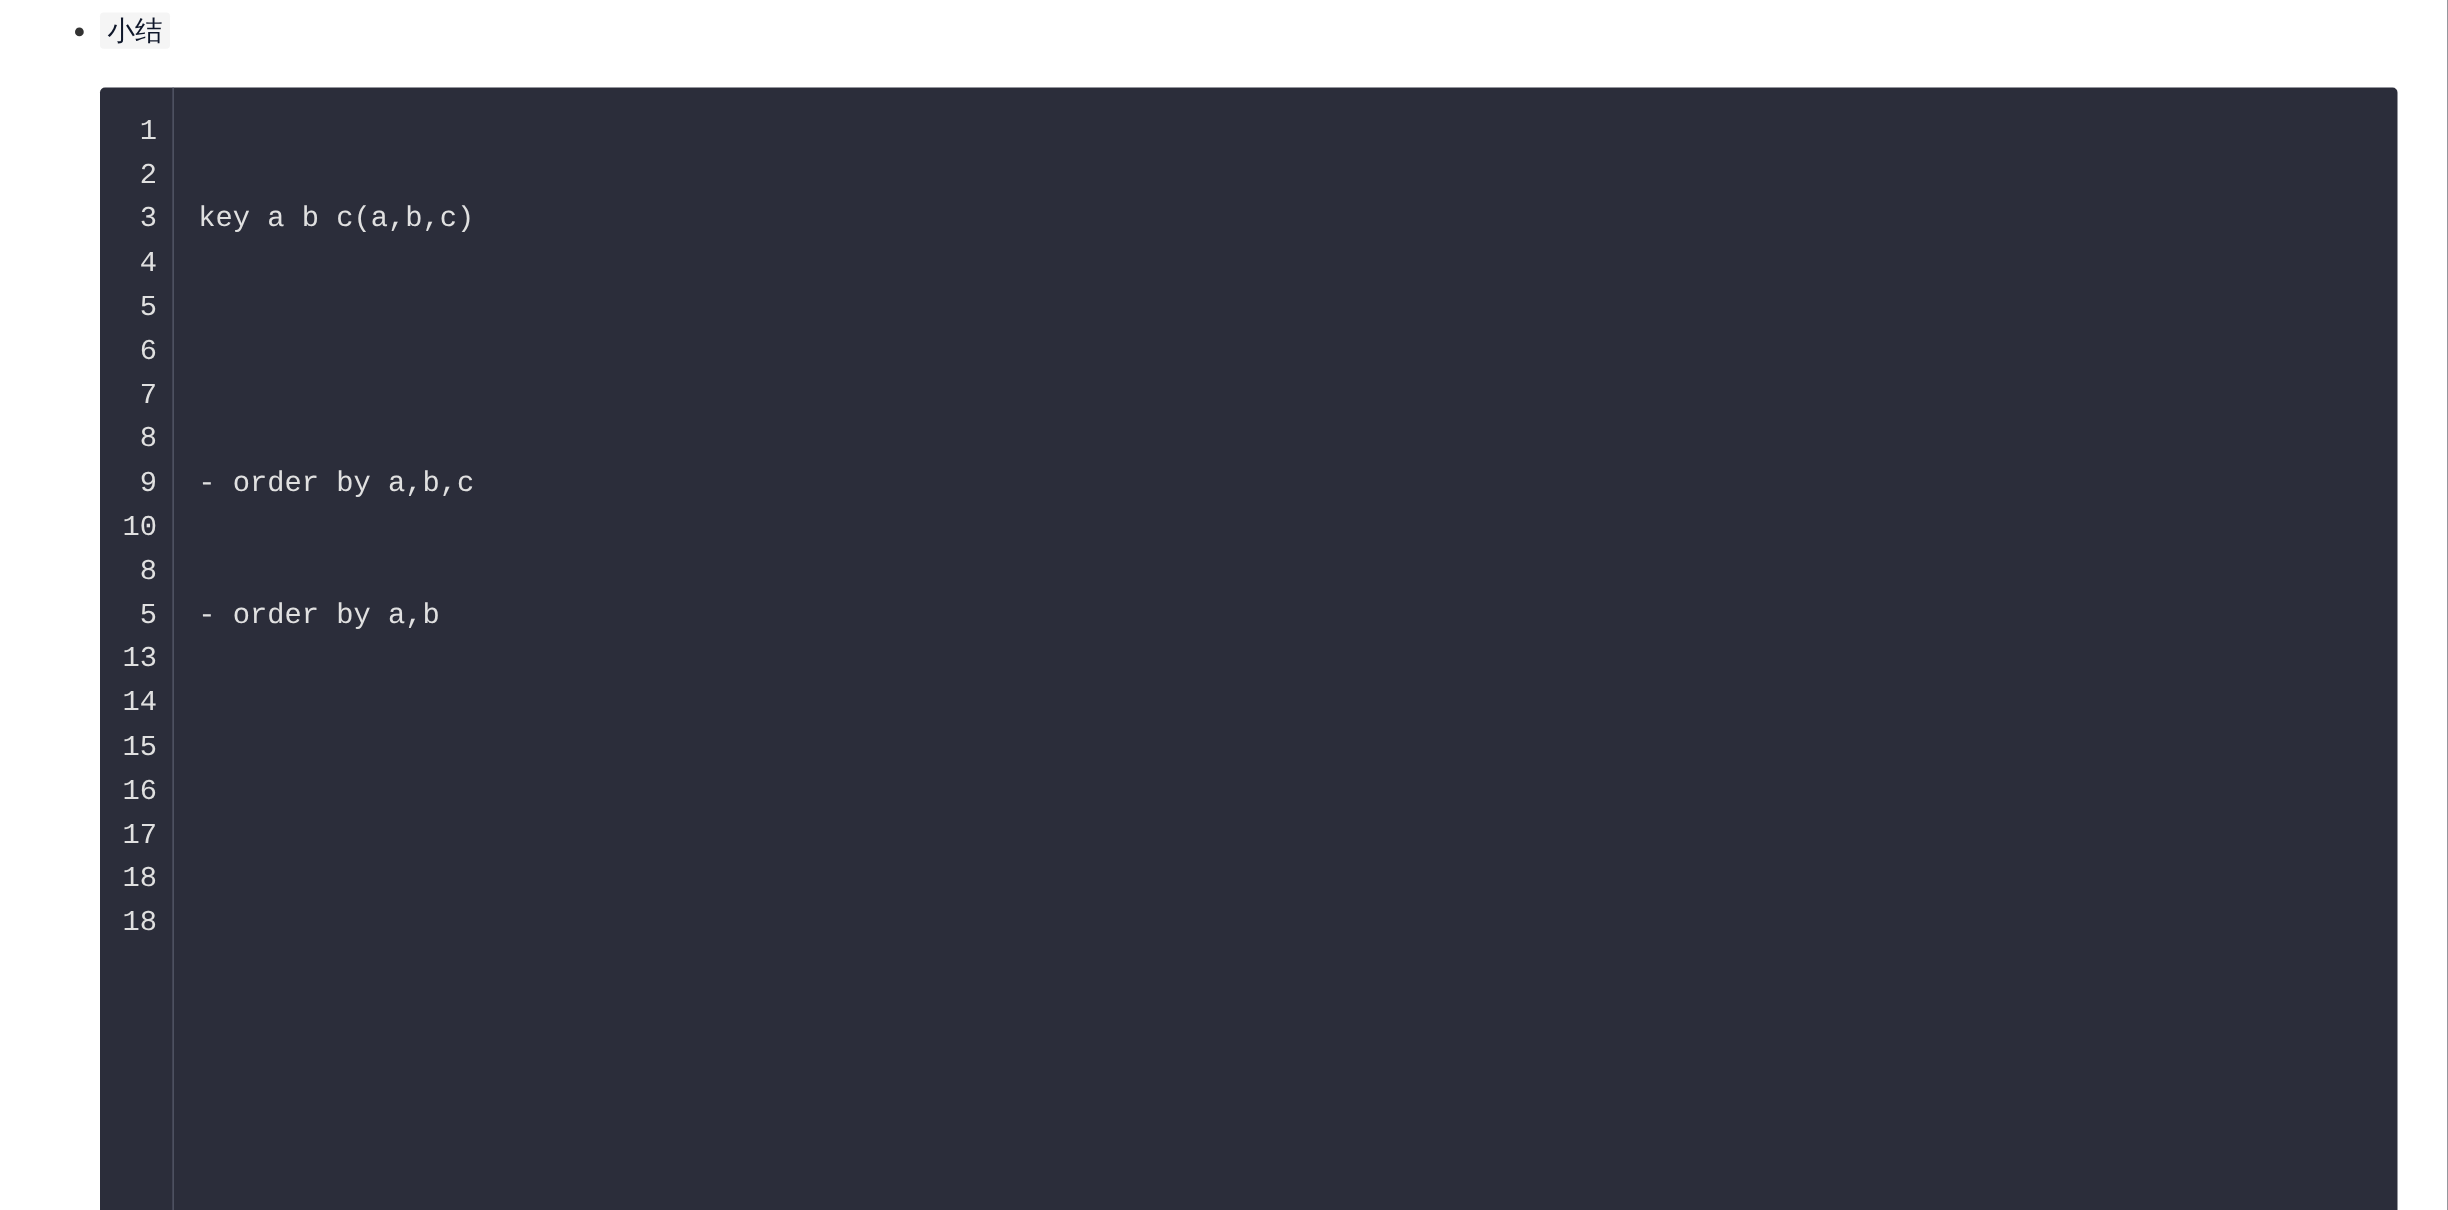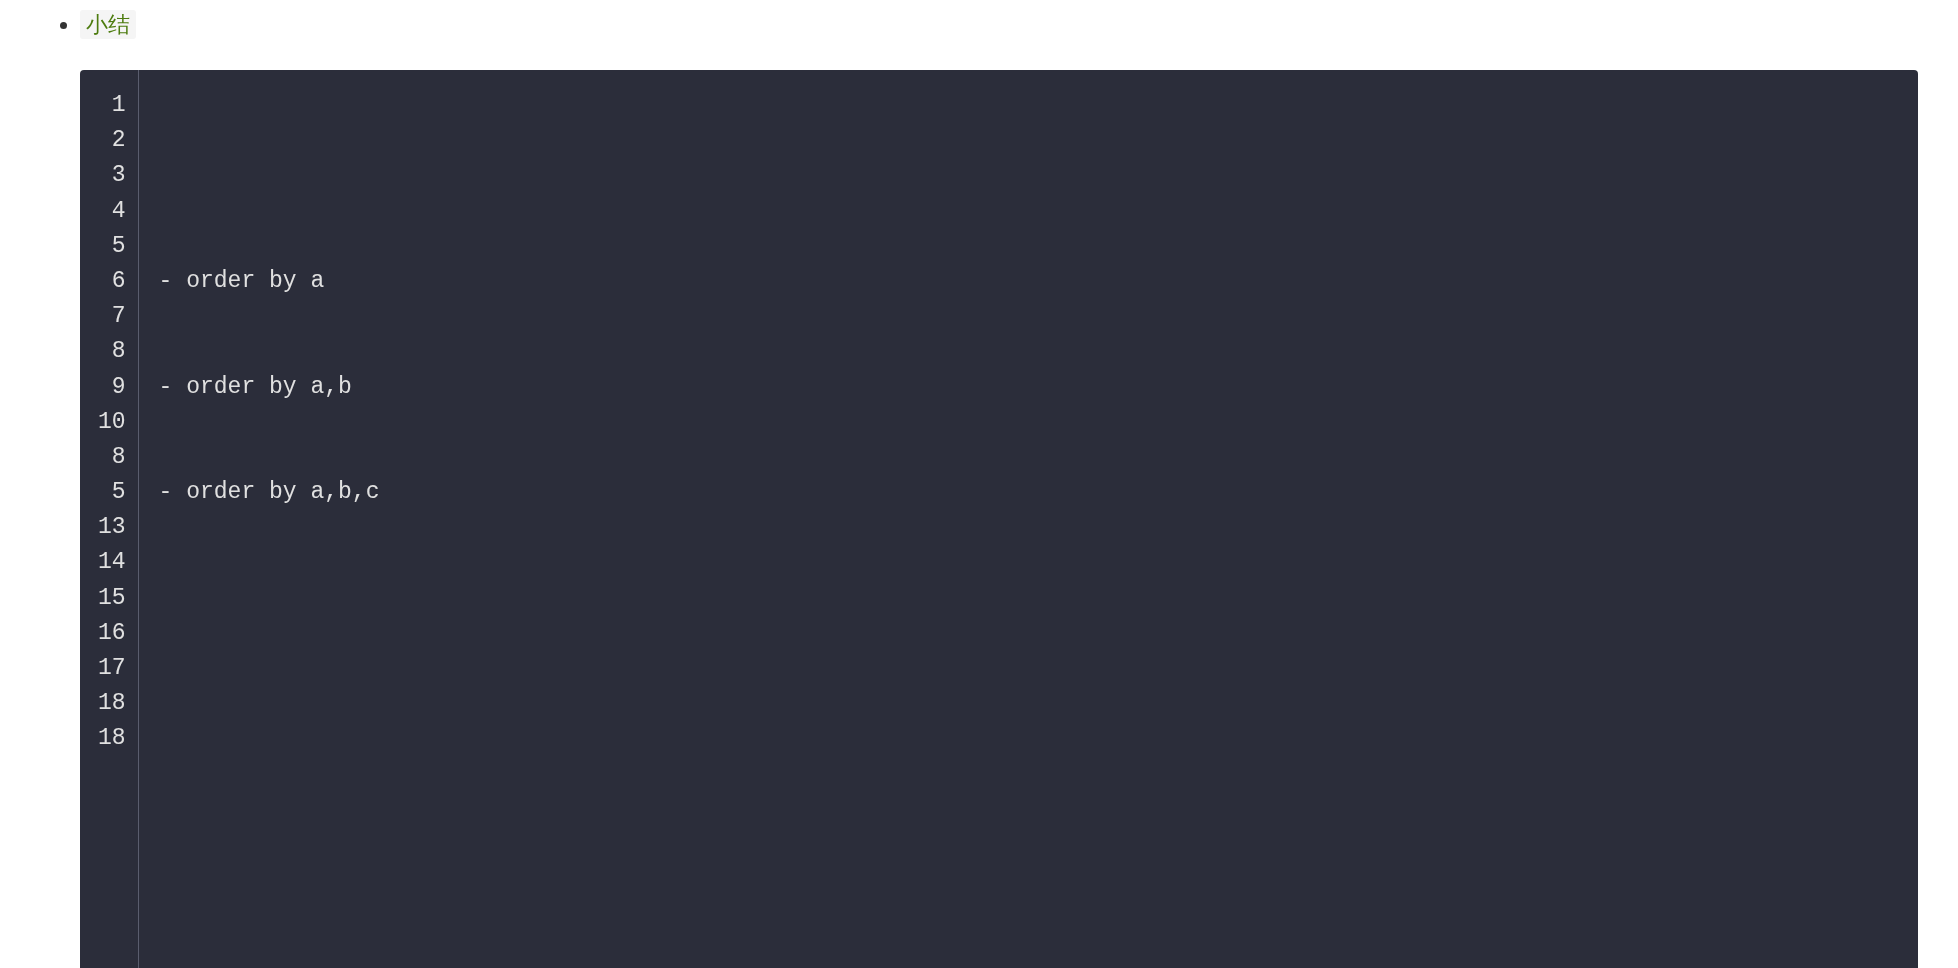--- a/index.html
+++ b/index.html
@@ -15,21 +15,21 @@
     .bullet-list {
       list-style: disc;
       padding-left: 40px;
       margin-bottom: 30px;
     }
     .bullet-list li {
       font-size: 22px;
       color: #333;
     }
     .link-text {
-      color: #4d7c0f;
+      color: #0f172a;
       background: #f5f5f5;
       padding: 2px 6px;
       border-radius: 3px;
       text-decoration: none;
     }
     .code-block {
       background: #2b2d3a;
       color: #e0e0e0;
       border-radius: 4px;
       display: flex;
@@ -86,24 +86,24 @@
     <span class="gutter-line">5</span>
     <span class="gutter-line">13</span>
     <span class="gutter-line">14</span>
     <span class="gutter-line">15</span>
     <span class="gutter-line">16</span>
     <span class="gutter-line">17</span>
     <span class="gutter-line">18</span>
     <span class="gutter-line">18</span>
   </div>
   <div class="code-content">
+    <span class="code-line">key a b c(a,b,c)</span>
     <span class="code-line"></span>
-    <span class="code-line">- order by a</span>
+    <span class="code-line">- order by a,b,c</span>
     <span class="code-line">- order by a,b</span>
-    <span class="code-line">- order by a,b,c</span>
     <span class="code-line"></span>
     
     
     
     
     
     
     
     
     

